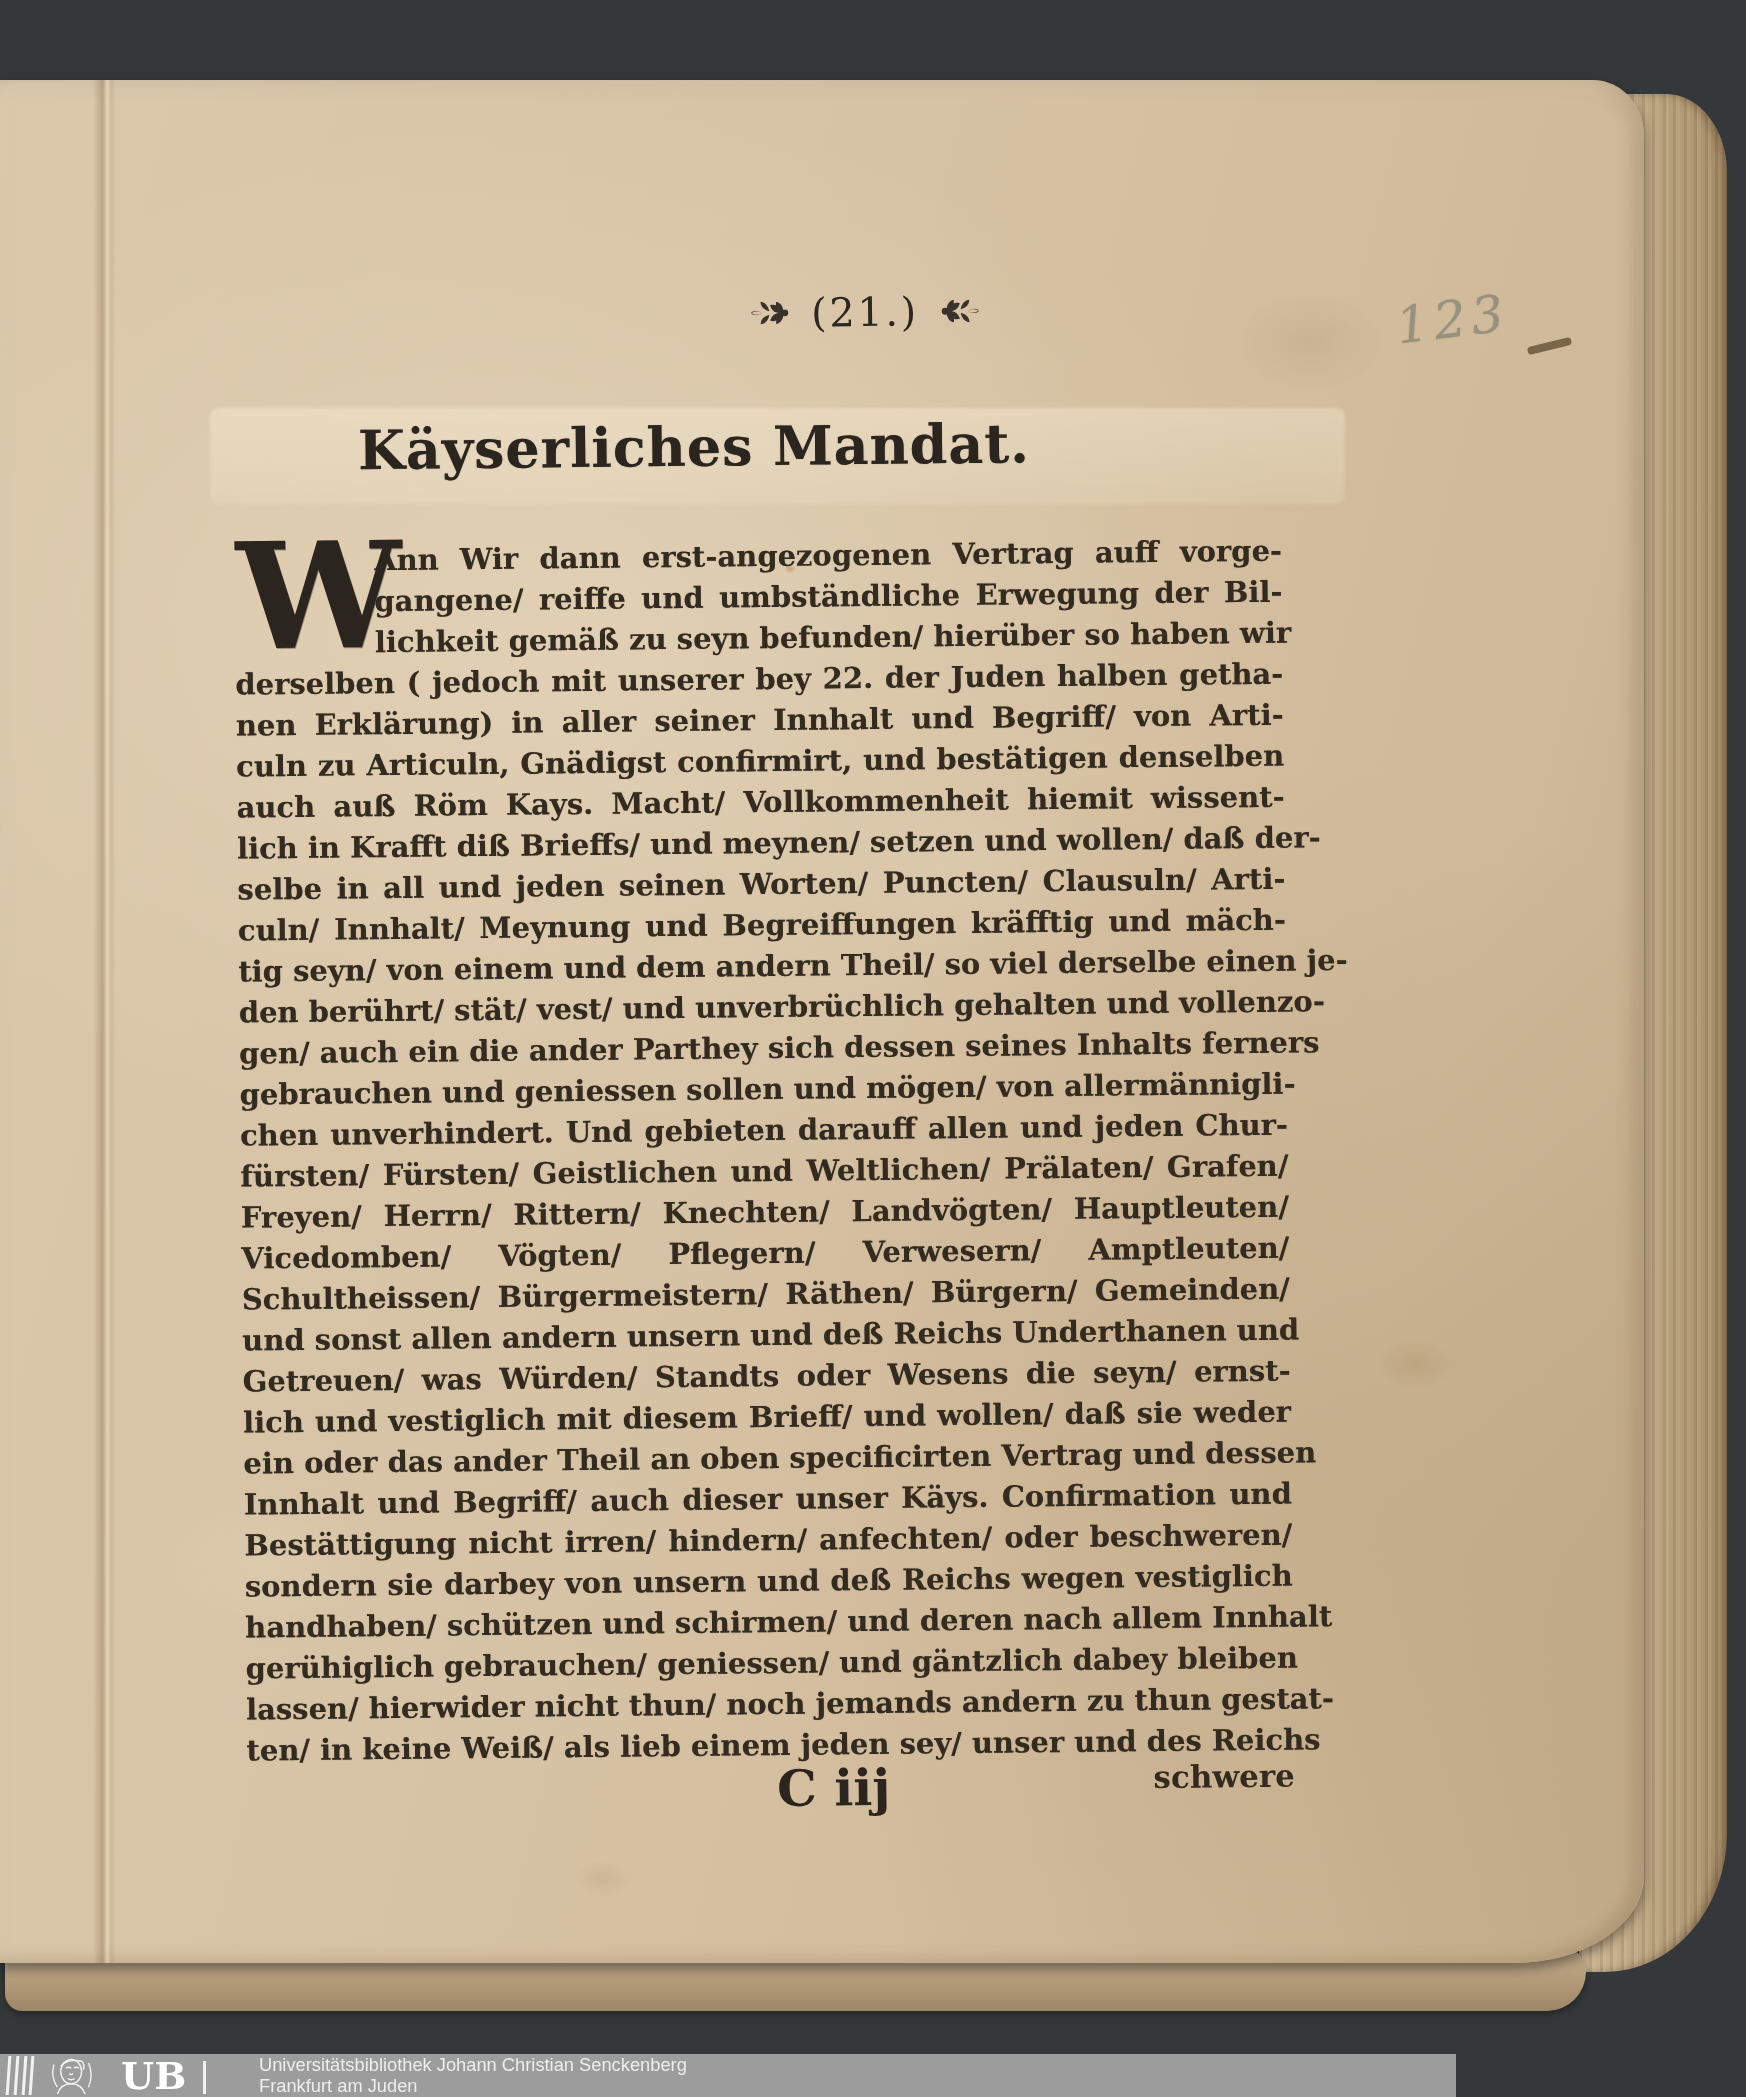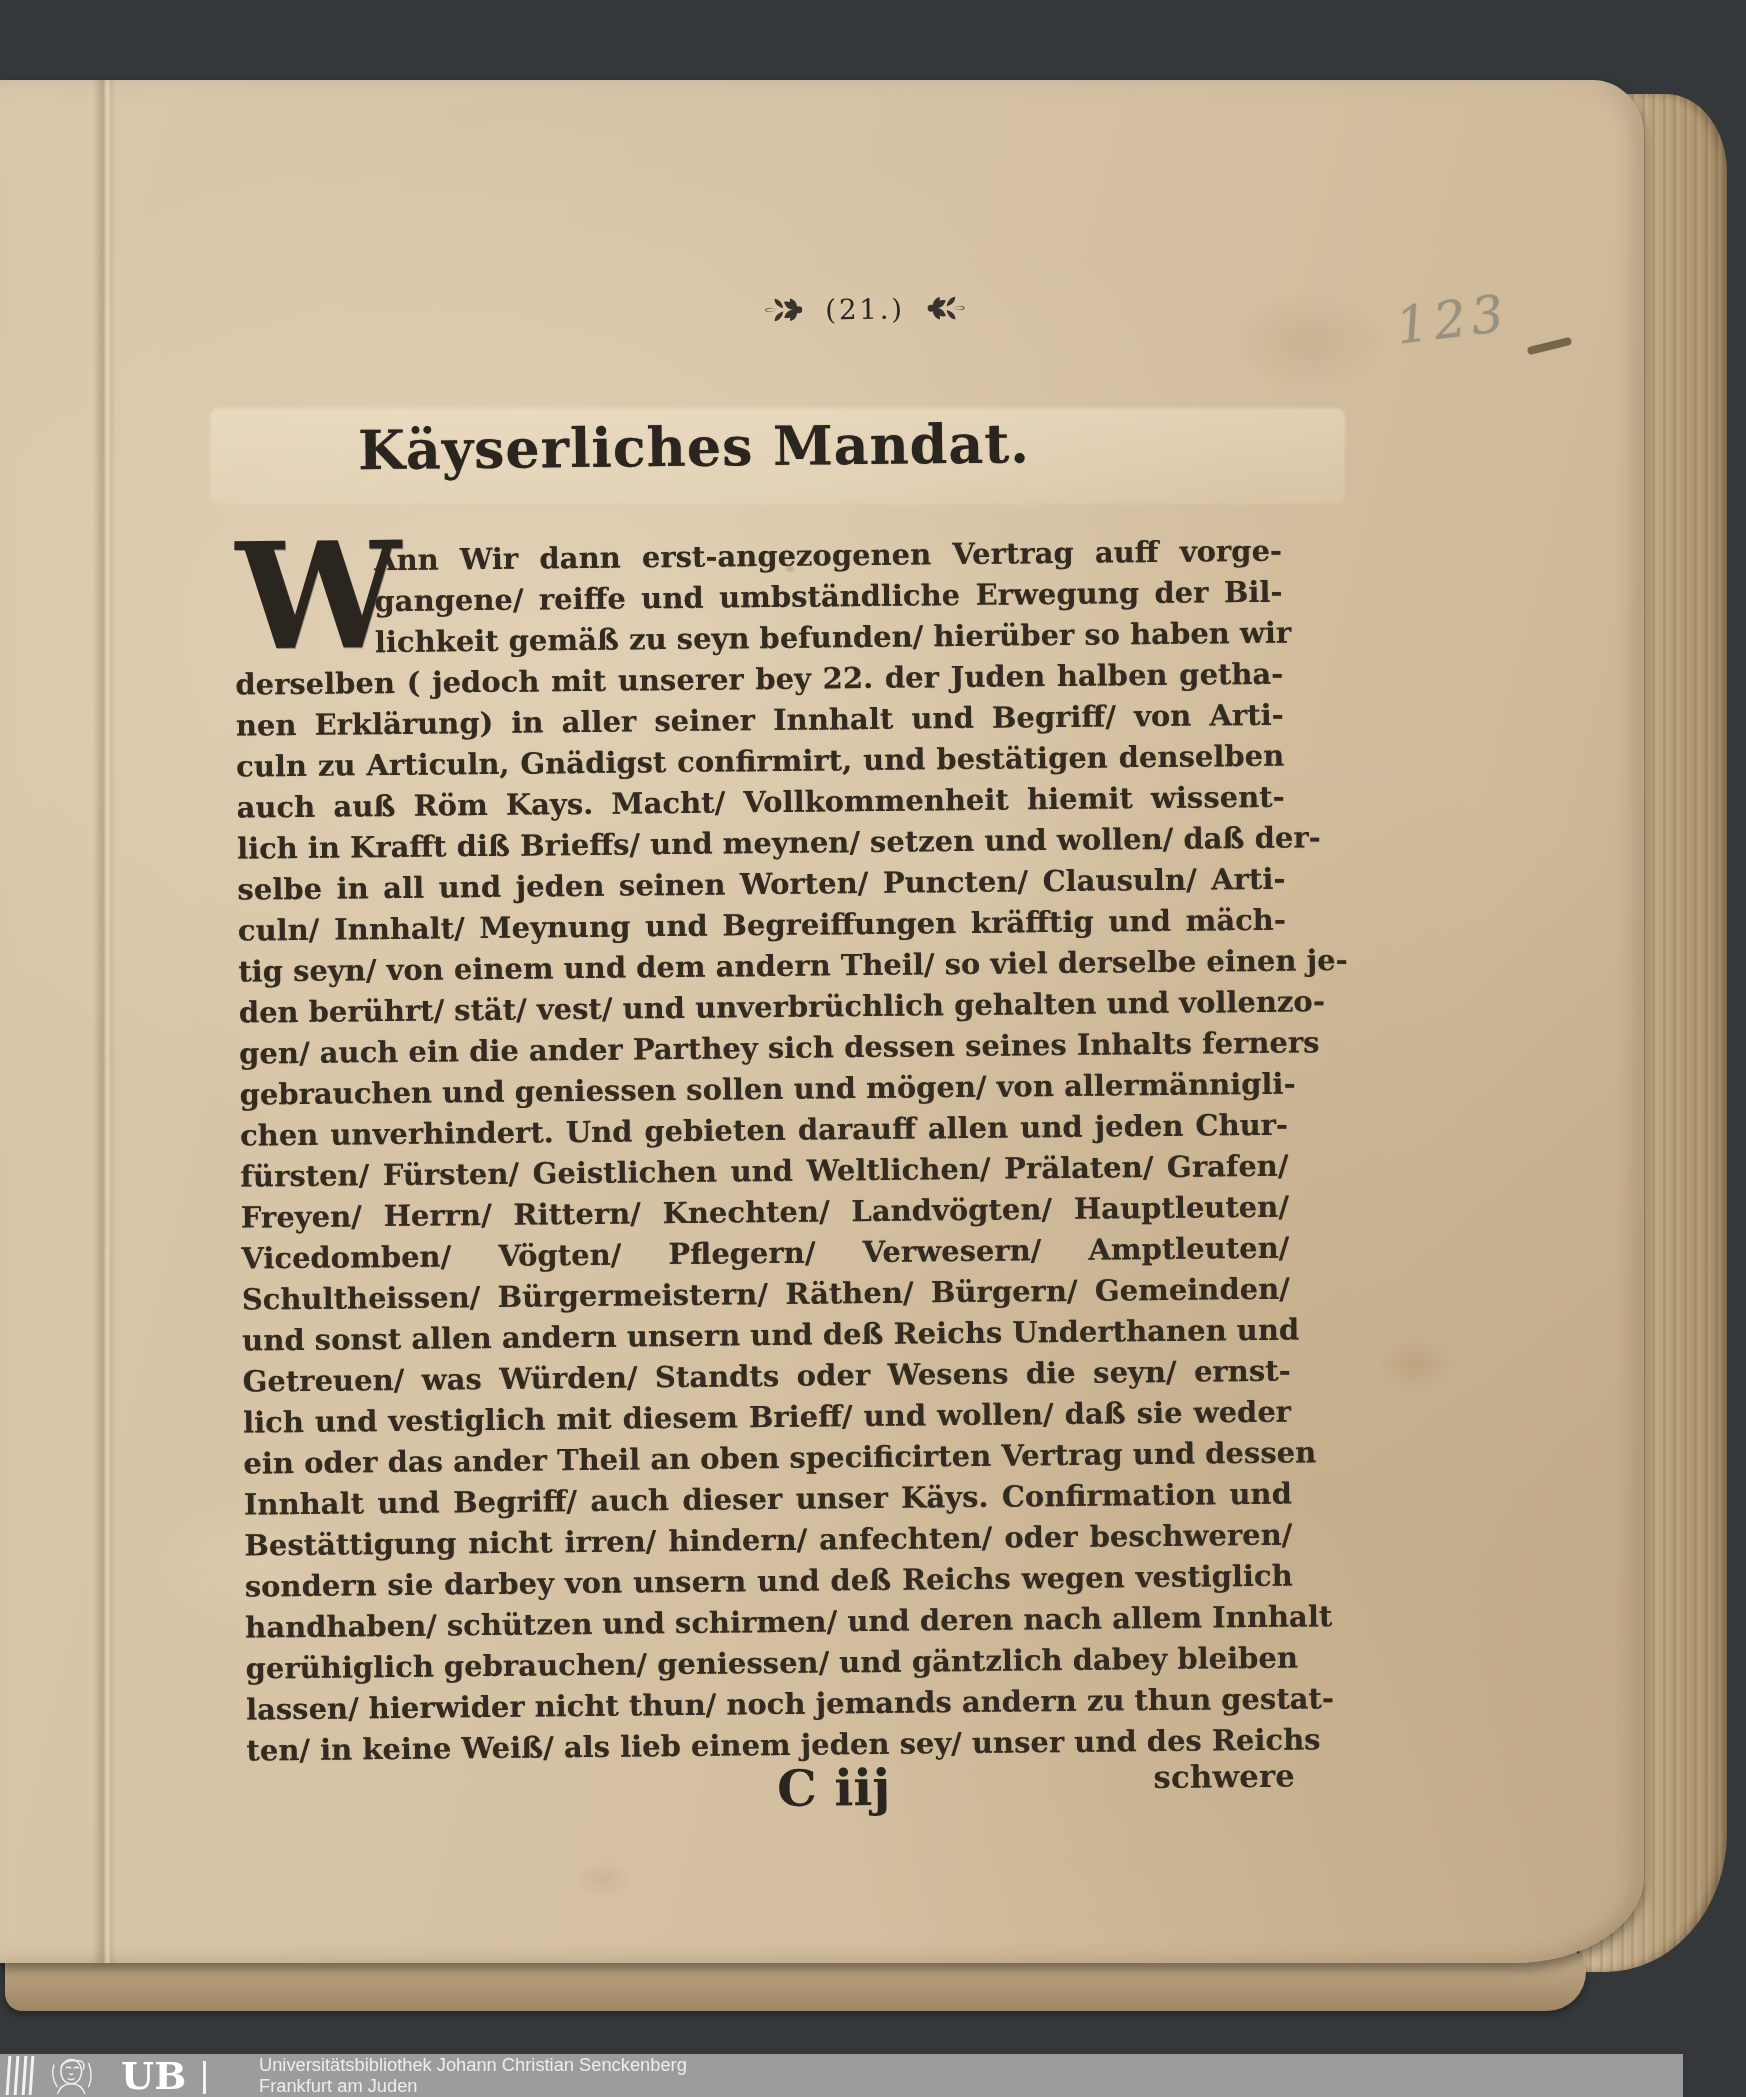--- a/index.html
+++ b/index.html
@@ -58,21 +58,21 @@
     position:absolute;left:0;top:0;width:100%;height:100%;
     transform:rotate(-0.6deg);transform-origin:297px 1048px;
     color:#2d2721;
   }
   .pageno-row{
     position:absolute;left:690px;top:215px;width:367px;
     display:flex;align-items:center;justify-content:center;gap:17.5px;
   }
   .fleuron{width:45px;height:40px;opacity:.92;}
   .fleuron.mirror{transform:scaleX(-1);}
-  .pageno{font-size:28px;letter-spacing:2.6px;color:#2d2721;}
+  .pageno{font-size:40px;letter-spacing:2.6px;color:#2d2721;}
   .doc-title{
     position:absolute;left:240px;top:339px;width:1048px;
     transform:translateX(-63px);
     text-align:center;font-size:54px;font-weight:bold;letter-spacing:0.9px;
     color:#2b2520;text-shadow:0 0 0.9px rgba(45,39,33,.55);
   }
   .body-block{
     position:absolute;left:240px;top:461px;width:1048px;
   }
   .dropcap{
@@ -102,21 +102,21 @@
     font-size:51px;font-style:italic;letter-spacing:5.2px;
     color:#97917f;transform:rotate(-7deg);
     text-shadow:0 0 1.7px rgba(150,145,127,.4);
   }
   .hand-dash{
     position:absolute;left:1527px;top:262px;width:45px;height:7.9px;
     background:#77664a;border-radius:4.4px;transform:rotate(-14deg);
   }
   
   .footer-bar{
-    position:absolute;left:0;top:2054px;width:1683px;height:43px;
+    position:absolute;left:0;top:2054px;width:1456px;height:43px;
     background:#9c9c9c;display:flex;align-items:center;
     font-family:"Liberation Sans", sans-serif;
   }
   .ub-logo{position:relative;width:218px;height:43px;flex:0 0 auto;}
   .ub-lines{position:absolute;left:7px;top:1.7px;height:39px;display:flex;gap:5.2px;}
   .ub-lines span{display:block;width:2.6px;height:39px;background:#f2f2f2;transform:skewX(-4deg);}
   .ub-portrait{position:absolute;left:45px;top:1.7px;}
   .ub-text{
     position:absolute;left:121px;top:0px;color:#ffffff;
     font-family:"DejaVu Serif", serif;font-size:38px;font-weight:bold;line-height:43px;

